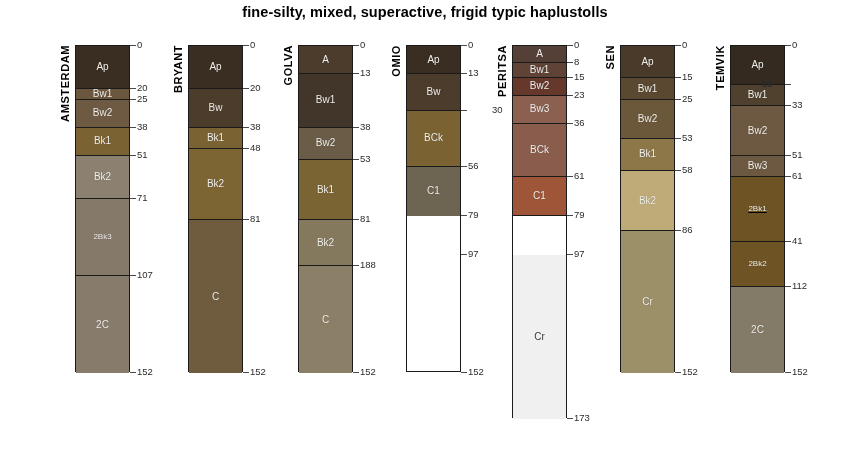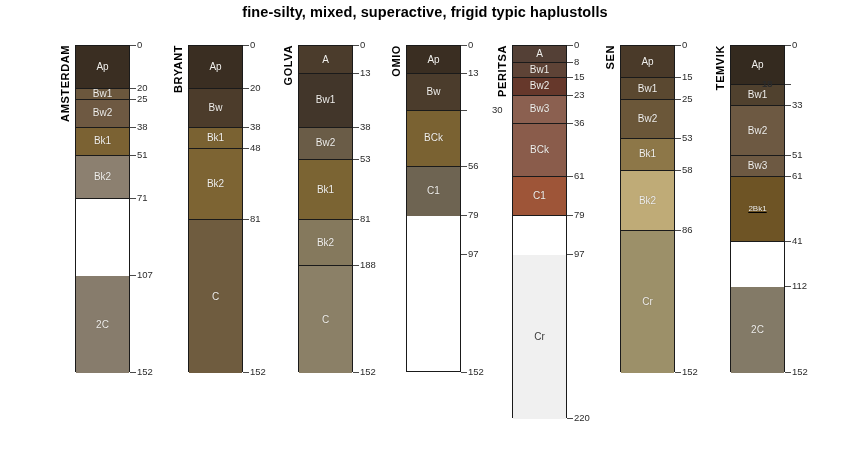--- a/index.html
+++ b/index.html
@@ -57,20 +57,23 @@
             <span class="hlabel">Bw1</span>
           </div>
           <div class="horizon" style="top: 53.85px; height: 28.002px; background: rgb(110, 89, 66);">
             <span class="hlabel">Bw2</span>
           </div>
           <div class="horizon" style="top: 81.852px; height: 28.002px; background: rgb(123, 98, 51);">
             <span class="hlabel">Bk1</span>
           </div>
           <div class="horizon" style="top: 109.854px; height: 43.08px; background: rgb(140, 128, 112);">
             <span class="hlabel">Bk2</span>
+          </div>
+          <div class="horizon" style="top: 152.934px; height: 77.544px; background: rgb(133, 121, 106);">
+            <span class="hlabel small">2Bk3</span>
           </div>
           <div class="horizon" style="top: 230.478px; height: 96.93px; background: rgb(135, 124, 108); border-bottom: none;">
             <span class="hlabel">2C</span>
           </div>
         </div>
         <div class="tick" style="left: 130px; top: 45px; width: 6px;"></div>
         <div class="ticklabel" style="left: 137px; top: 40px;">0</div>
         <div class="tick" style="left: 130px; top: 88.08px; width: 6px;"></div>
         <div class="ticklabel" style="left: 137px; top: 83.08px;">20</div>
         <div class="tick" style="left: 130px; top: 98.85px; width: 6px;"></div>
@@ -221,21 +224,21 @@
         <div class="ticklabel" style="left: 574px; top: 89.542px;">23</div>
         <div class="tick" style="left: 567px; top: 122.544px; width: 6px;"></div>
         <div class="ticklabel" style="left: 574px; top: 117.544px;">36</div>
         <div class="tick" style="left: 567px; top: 176.394px; width: 6px;"></div>
         <div class="ticklabel" style="left: 574px; top: 171.394px;">61</div>
         <div class="tick" style="left: 567px; top: 215.166px; width: 6px;"></div>
         <div class="ticklabel" style="left: 574px; top: 210.166px;">79</div>
         <div class="tick" style="left: 567px; top: 253.938px; width: 6px;"></div>
         <div class="ticklabel" style="left: 574px; top: 248.938px;">97</div>
         <div class="tick" style="left: 567px; top: 417.642px; width: 6px;"></div>
-        <div class="ticklabel" style="left: 574px; top: 412.642px;">220</div>
+        <div class="ticklabel" style="left: 574px; top: 412.642px;">173</div>
       </div>
       <div class="profile">
         <div class="sitename" style="left: 604px; top: 45px;">SEN</div>
         <div class="column" style="left: 620px; top: 45px; width: 55px; height: 327.408px;">
           <div class="horizon" style="top: 0px; height: 32.31px; background: rgb(74, 58, 41);">
             <span class="hlabel">Ap</span>
           </div>
           <div class="horizon" style="top: 32.31px; height: 21.54px; background: rgb(90, 72, 48);">
             <span class="hlabel">Bw1</span>
           </div>
@@ -277,20 +280,23 @@
             <span class="hlabel">Bw1</span>
           </div>
           <div class="horizon" style="top: 60.312px; height: 49.542px; background: rgb(109, 89, 66);">
             <span class="hlabel">Bw2</span>
           </div>
           <div class="horizon" style="top: 109.854px; height: 21.54px; background: rgb(109, 89, 66);">
             <span class="hlabel">Bw3</span>
           </div>
           <div class="horizon" style="top: 131.394px; height: 64.62px; background: rgb(110, 84, 37); text-decoration: underline;">
             <span class="hlabel small">2Bk1</span>
+          </div>
+          <div class="horizon" style="top: 196.014px; height: 45.234px; background: rgb(110, 84, 37);">
+            <span class="hlabel small">2Bk2</span>
           </div>
           <div class="horizon" style="top: 241.248px; height: 86.16px; background: rgb(131, 122, 103); border-bottom: none;">
             <span class="hlabel">2C</span>
           </div>
         </div>
         <div class="tick" style="left: 785px; top: 45px; width: 6px;"></div>
         <div class="ticklabel" style="left: 792px; top: 40px;">0</div>
         <div class="tick" style="left: 785px; top: 83.772px; width: 6px;"></div>
         <div class="ticklabel" style="left: 762px; top: 78.772px; font-weight: bold;">18</div>
         <div class="tick" style="left: 785px; top: 105.312px; width: 6px;"></div>

